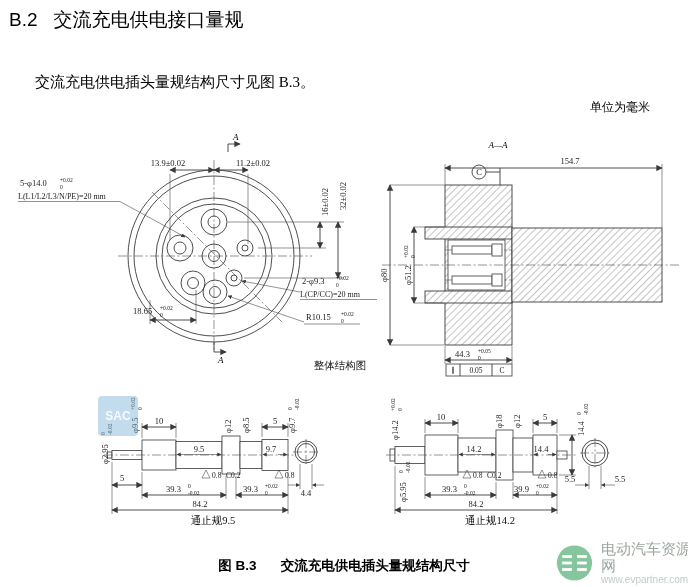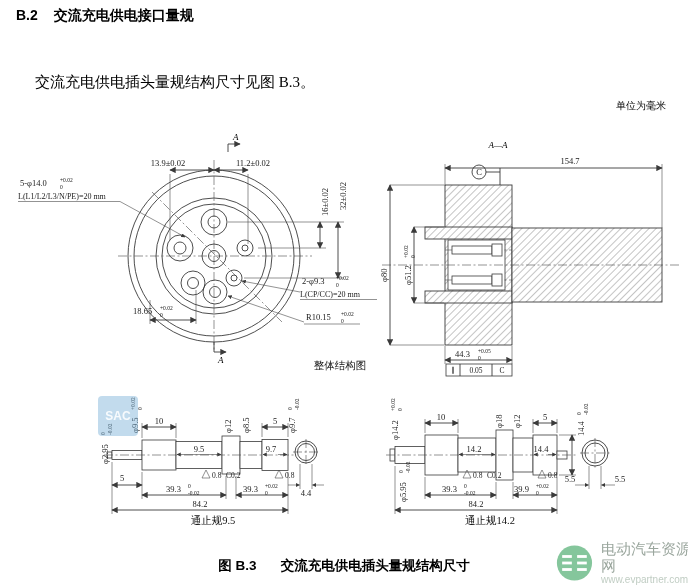--- a/index.html
+++ b/index.html
@@ -1,23 +1,23 @@
 <!DOCTYPE html>
 <html><head>
 <meta charset="utf-8">
 <style>
   html,body{margin:0;padding:0;background:#e8e8e8;}
   .page{position:relative;width:688px;height:587px;background:#ffffff;overflow:hidden;
         font-family:"Liberation Serif","DejaVu Serif",serif;color:#111;}
   .h1,.h2{position:absolute;left:9px;font-family:"Liberation Sans","DejaVu Sans",sans-serif;
-        font-weight:bold;font-size:14px;color:#000;margin-left:7px;}
+        font-weight:normal;font-size:19px;color:#000;}
   .h1{top:7px}.h2{top:41px}
   .hnum{margin-right:16px}
   .para{position:absolute;left:9px;top:73px;padding-left:26px;font-size:15px;color:#000;}
-  .unit{position:absolute;right:22px;top:99px;font-size:10px;color:#000;}
+  .unit{position:absolute;right:38px;top:99px;font-size:12px;color:#000;}
   .figcap{position:absolute;left:0;right:0;top:557px;text-align:center;font-weight:bold;
         font-family:"Liberation Sans","DejaVu Sans",sans-serif;font-size:13.5px;color:#000;}
   .figcap .hnum{margin-right:24px}
   svg.draw{position:absolute;left:0;top:130px;}
   
   .ln{stroke:#3a3a3a;stroke-width:0.9;fill:none}
   .lnt{stroke:#4a4a4a;stroke-width:0.6;fill:none}
   .cl{stroke:#4a4a4a;stroke-width:0.6;fill:none;stroke-dasharray:9 2.5 2 2.5}
   .hz{fill:url(#hatch);stroke:#3a3a3a;stroke-width:0.9}
   .wh{fill:#ffffff;stroke:#3a3a3a;stroke-width:0.8}

